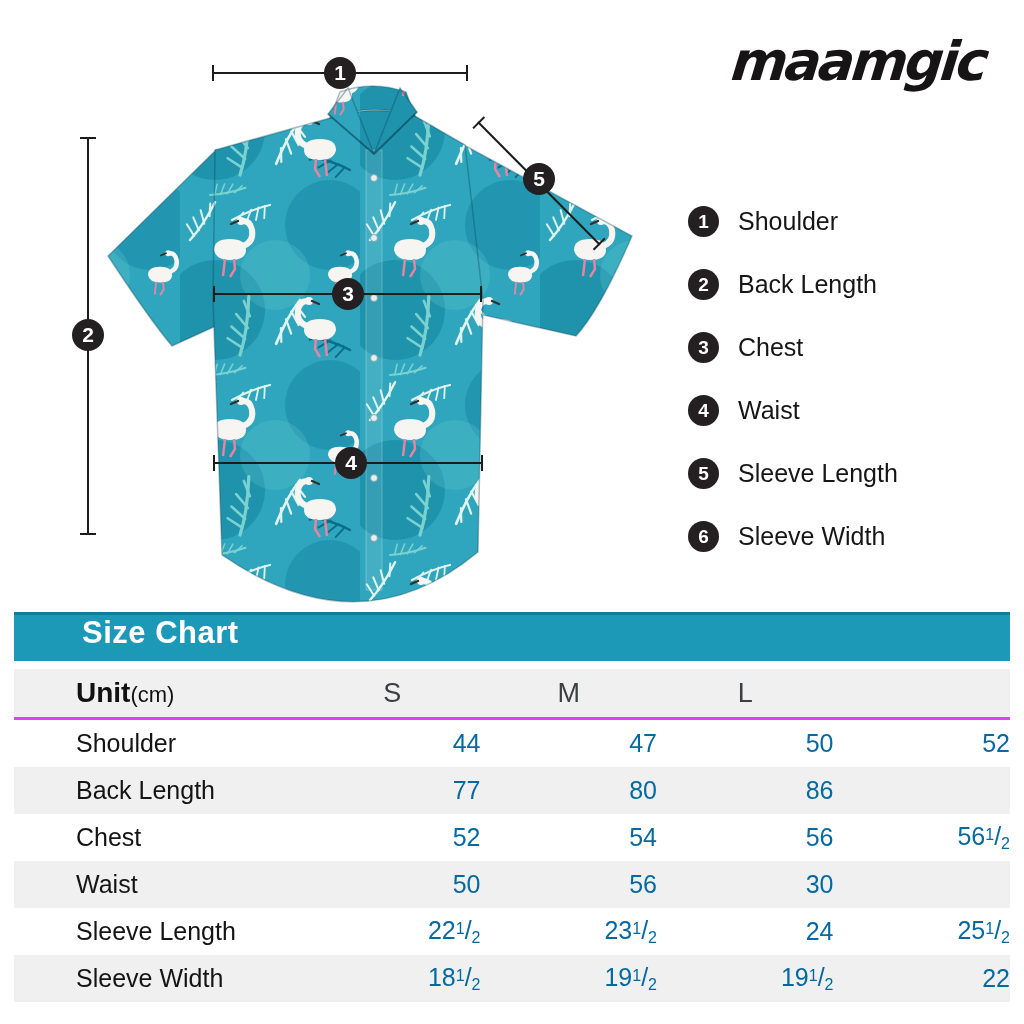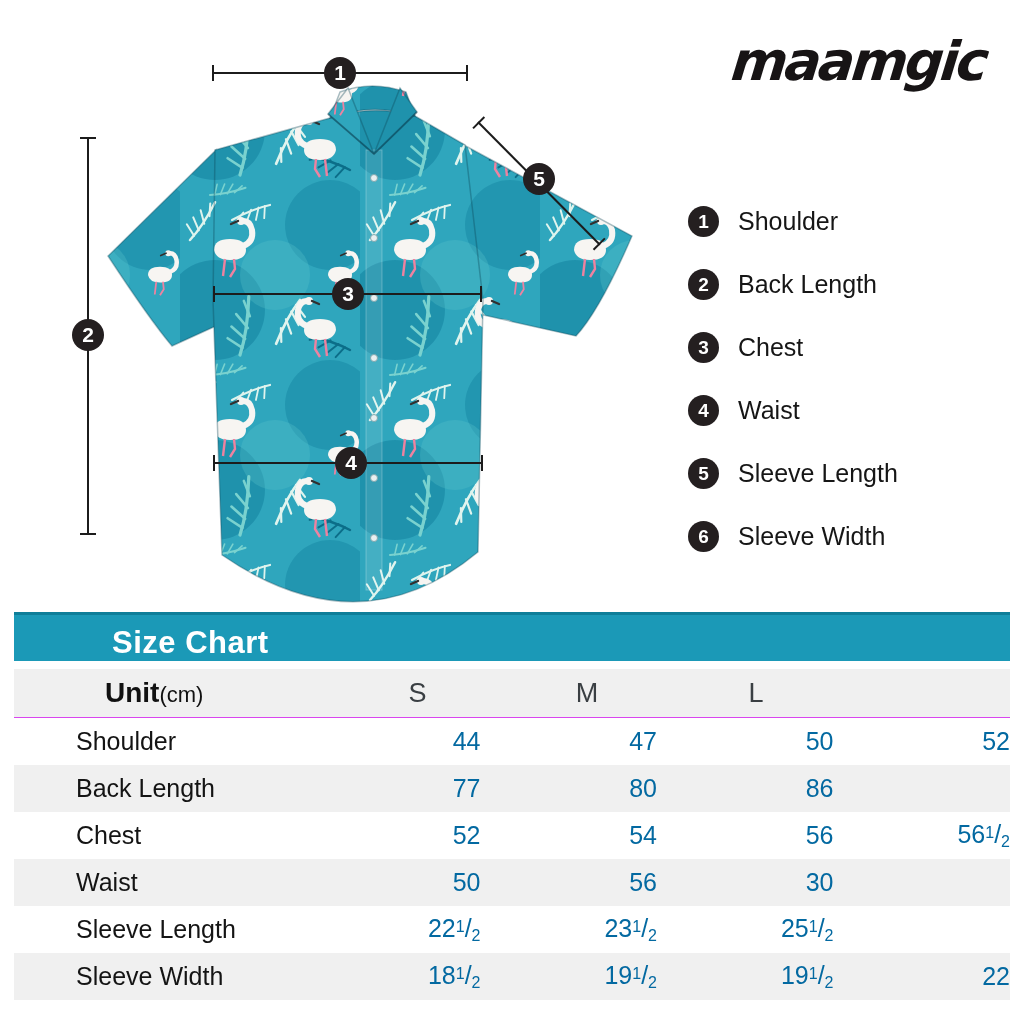--- a/index.html
+++ b/index.html
@@ -48,28 +48,28 @@
     width:31px; height:31px; border-radius:50%; background:#241f20; color:#fff;
     font-weight:bold; font-size:19px; display:flex; align-items:center; justify-content:center;
     margin-right:19px; flex:0 0 auto;
   }
   .legend-label { font-size:25px; color:#161616; white-space:nowrap; }
 
   
   .size-table { position:absolute; left:14px; top:612px; width:996px; z-index:2; }
   .st-header {
     height:46px; background:#1b99b7; border-top:3px solid #0f7e99;
-    display:flex; align-items:flex-end;padding-left:30px;
+    display:flex; align-items:flex-start;
   }
   .st-title { color:#ffffff; font-weight:bold; font-size:31px; margin-left:68px; letter-spacing:0.5px; }
   .st-row {
     display:grid; grid-template-columns:290px repeat(4,1fr);
     height:47px; align-items:center;
   }
-  .unit-row { background:#f0f0f0; margin-top:8px; border-bottom:1px solid #d946ef; height:48px;padding-left:29px; }
+  .unit-row { background:#f0f0f0; margin-top:8px; border-bottom:3px solid #d946ef; height:48px; }
   .unit-cell { padding-left:62px; white-space:nowrap; }
   .unit-label { font-size:28px; font-weight:bold; color:#111111; }
   .unit-suffix { font-size:22px; font-weight:normal; color:#111111; }
   .col-head { text-align:center; font-size:27px; color:#3a3f43; }
   .row-gray { background:#f0f0f0; }
   .row-label { padding-left:62px; font-size:25px; color:#141414; white-space:nowrap; }
   .cell-value { text-align:right; font-size:25px; color:#0369a1; }
   .frac sup { font-size:16px; vertical-align:5px; }
   .frac sub { font-size:16px; vertical-align:-4px; }
 
@@ -221,20 +221,21 @@
       <div class="row-label">Waist</div>
       <div class="cell-value">50</div>
       <div class="cell-value">56</div>
       <div class="cell-value">30</div>
     </div>
 
     <div class="st-row">
       <div class="row-label">Sleeve Length</div>
       <div class="cell-value">22<span class="frac"><sup>1</sup>/<sub>2</sub></span></div>
       <div class="cell-value">23<span class="frac"><sup>1</sup>/<sub>2</sub></span></div>
+      <div class="cell-value">24</div>
       <div class="cell-value">25<span class="frac"><sup>1</sup>/<sub>2</sub></span></div>
     </div>
 
     <div class="st-row row-gray">
       <div class="row-label">Sleeve Width</div>
       <div class="cell-value">18<span class="frac"><sup>1</sup>/<sub>2</sub></span></div>
       <div class="cell-value">19<span class="frac"><sup>1</sup>/<sub>2</sub></span></div>
       <div class="cell-value">19<span class="frac"><sup>1</sup>/<sub>2</sub></span></div>
       <div class="cell-value">22</div>
     </div>

